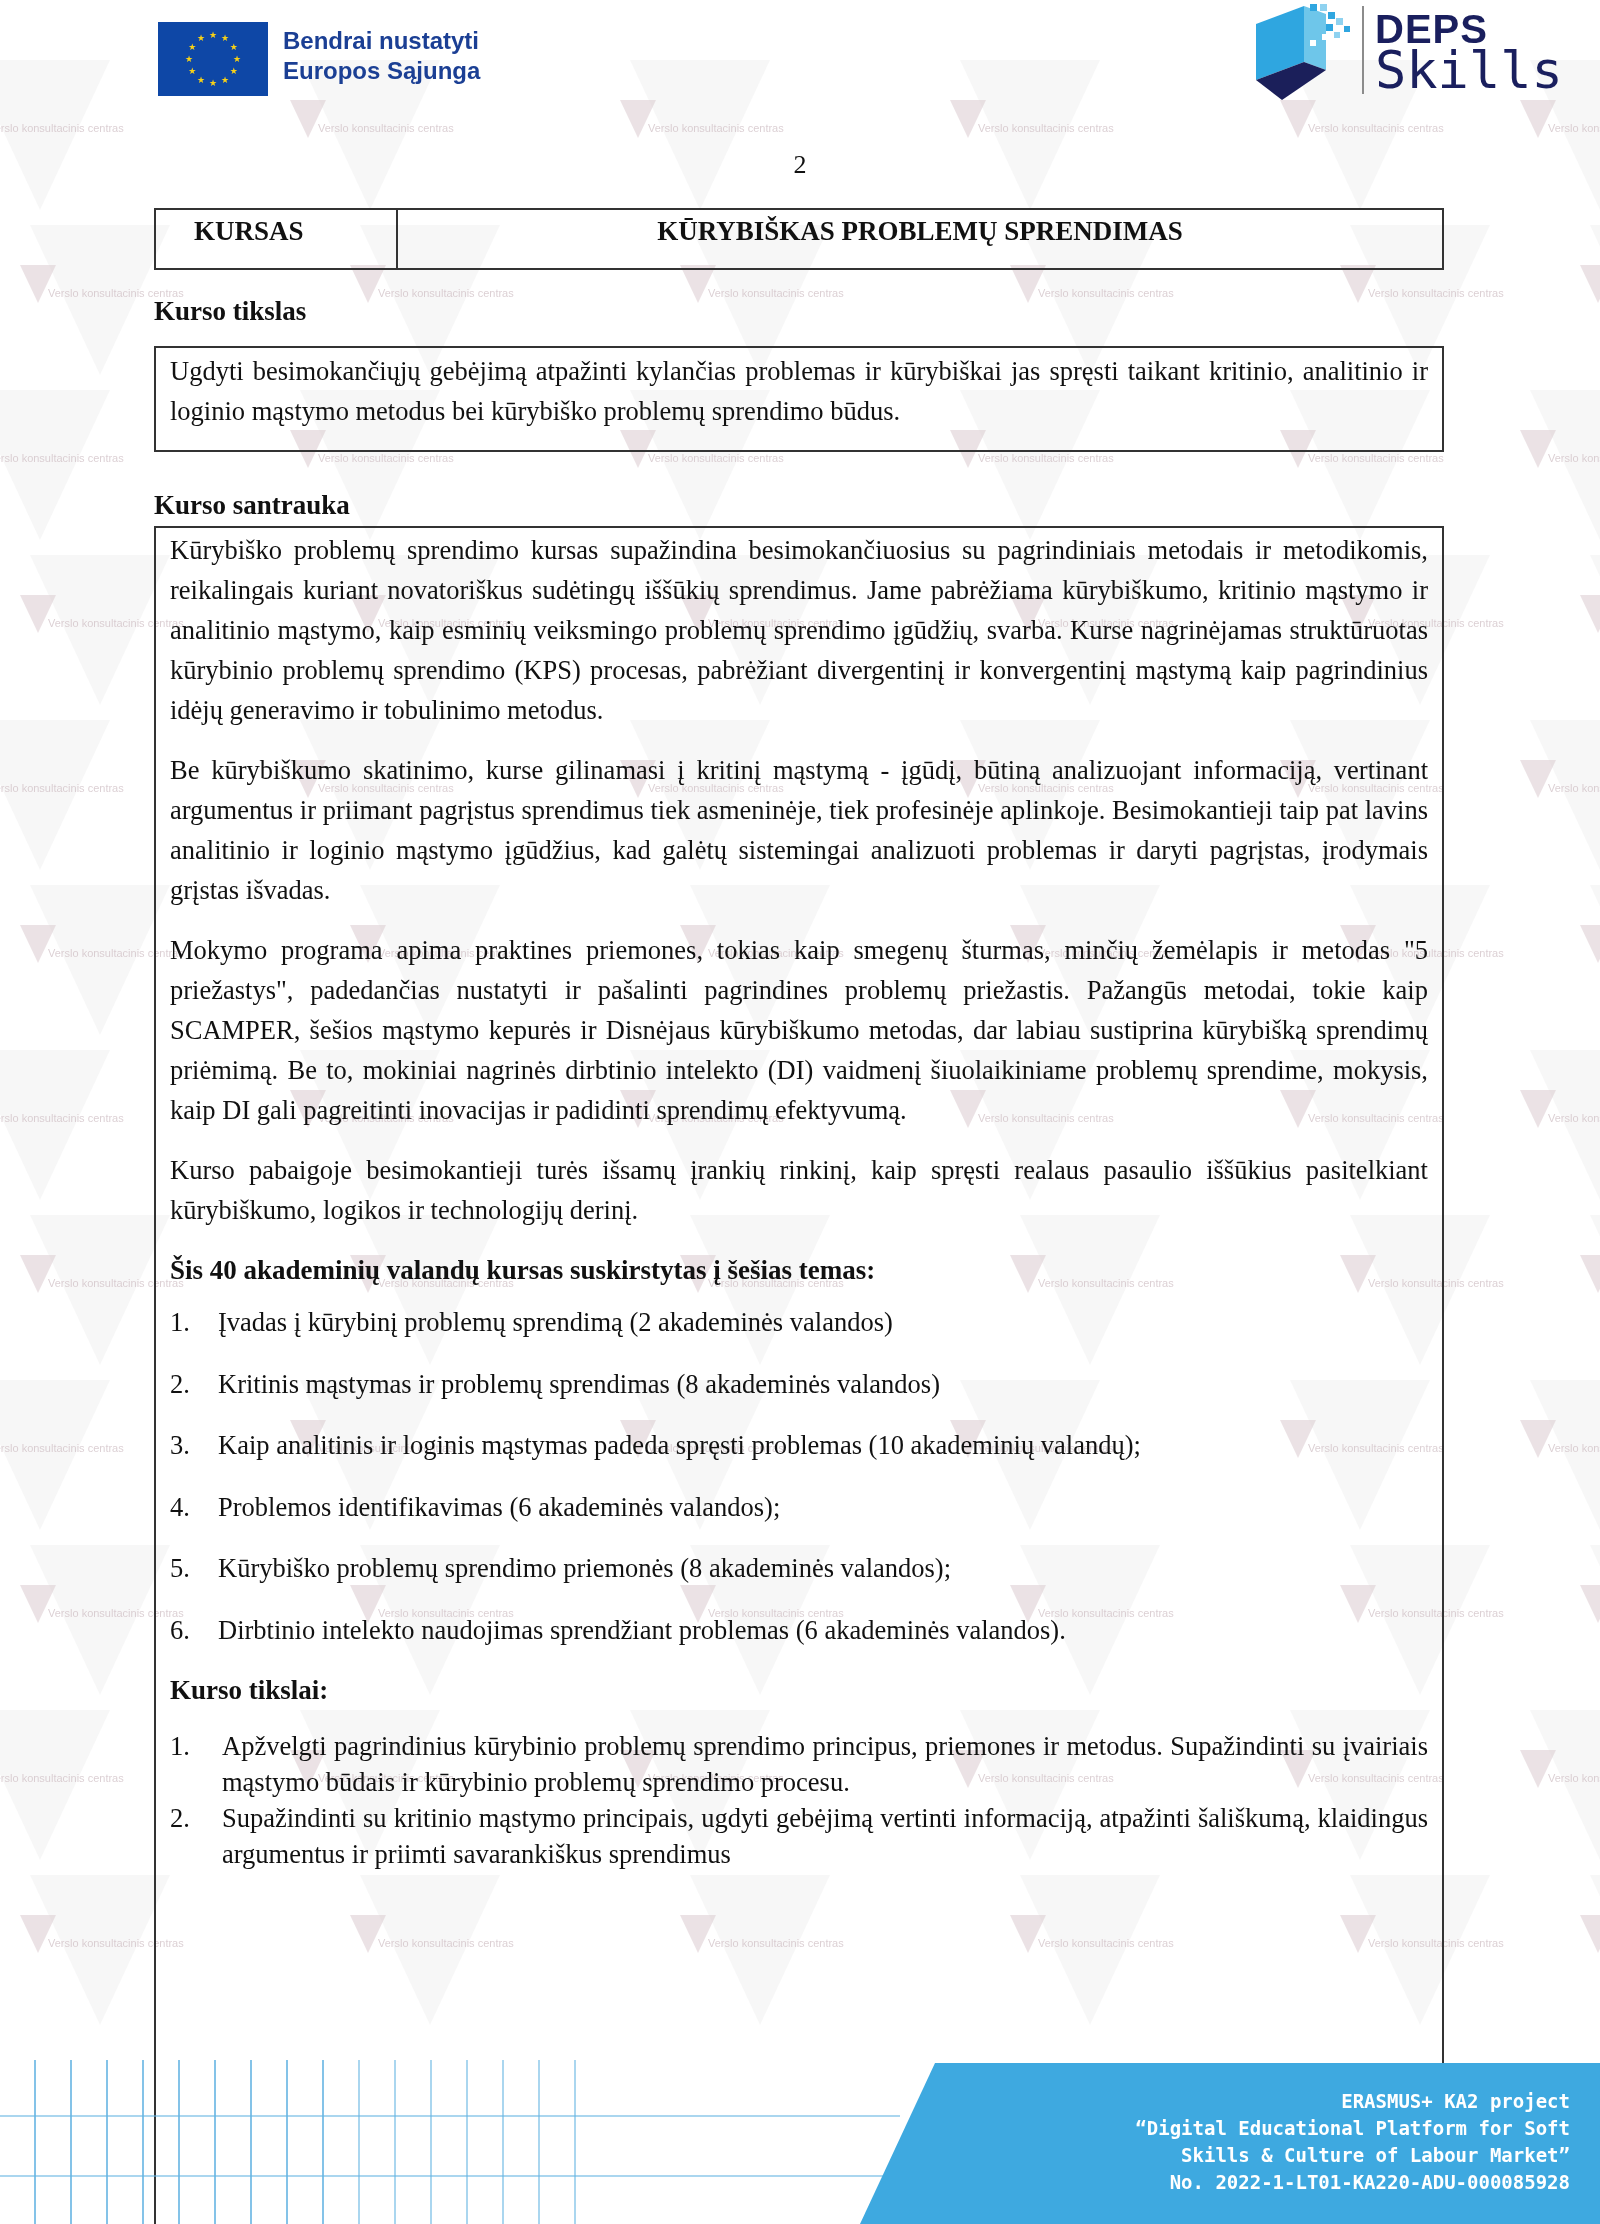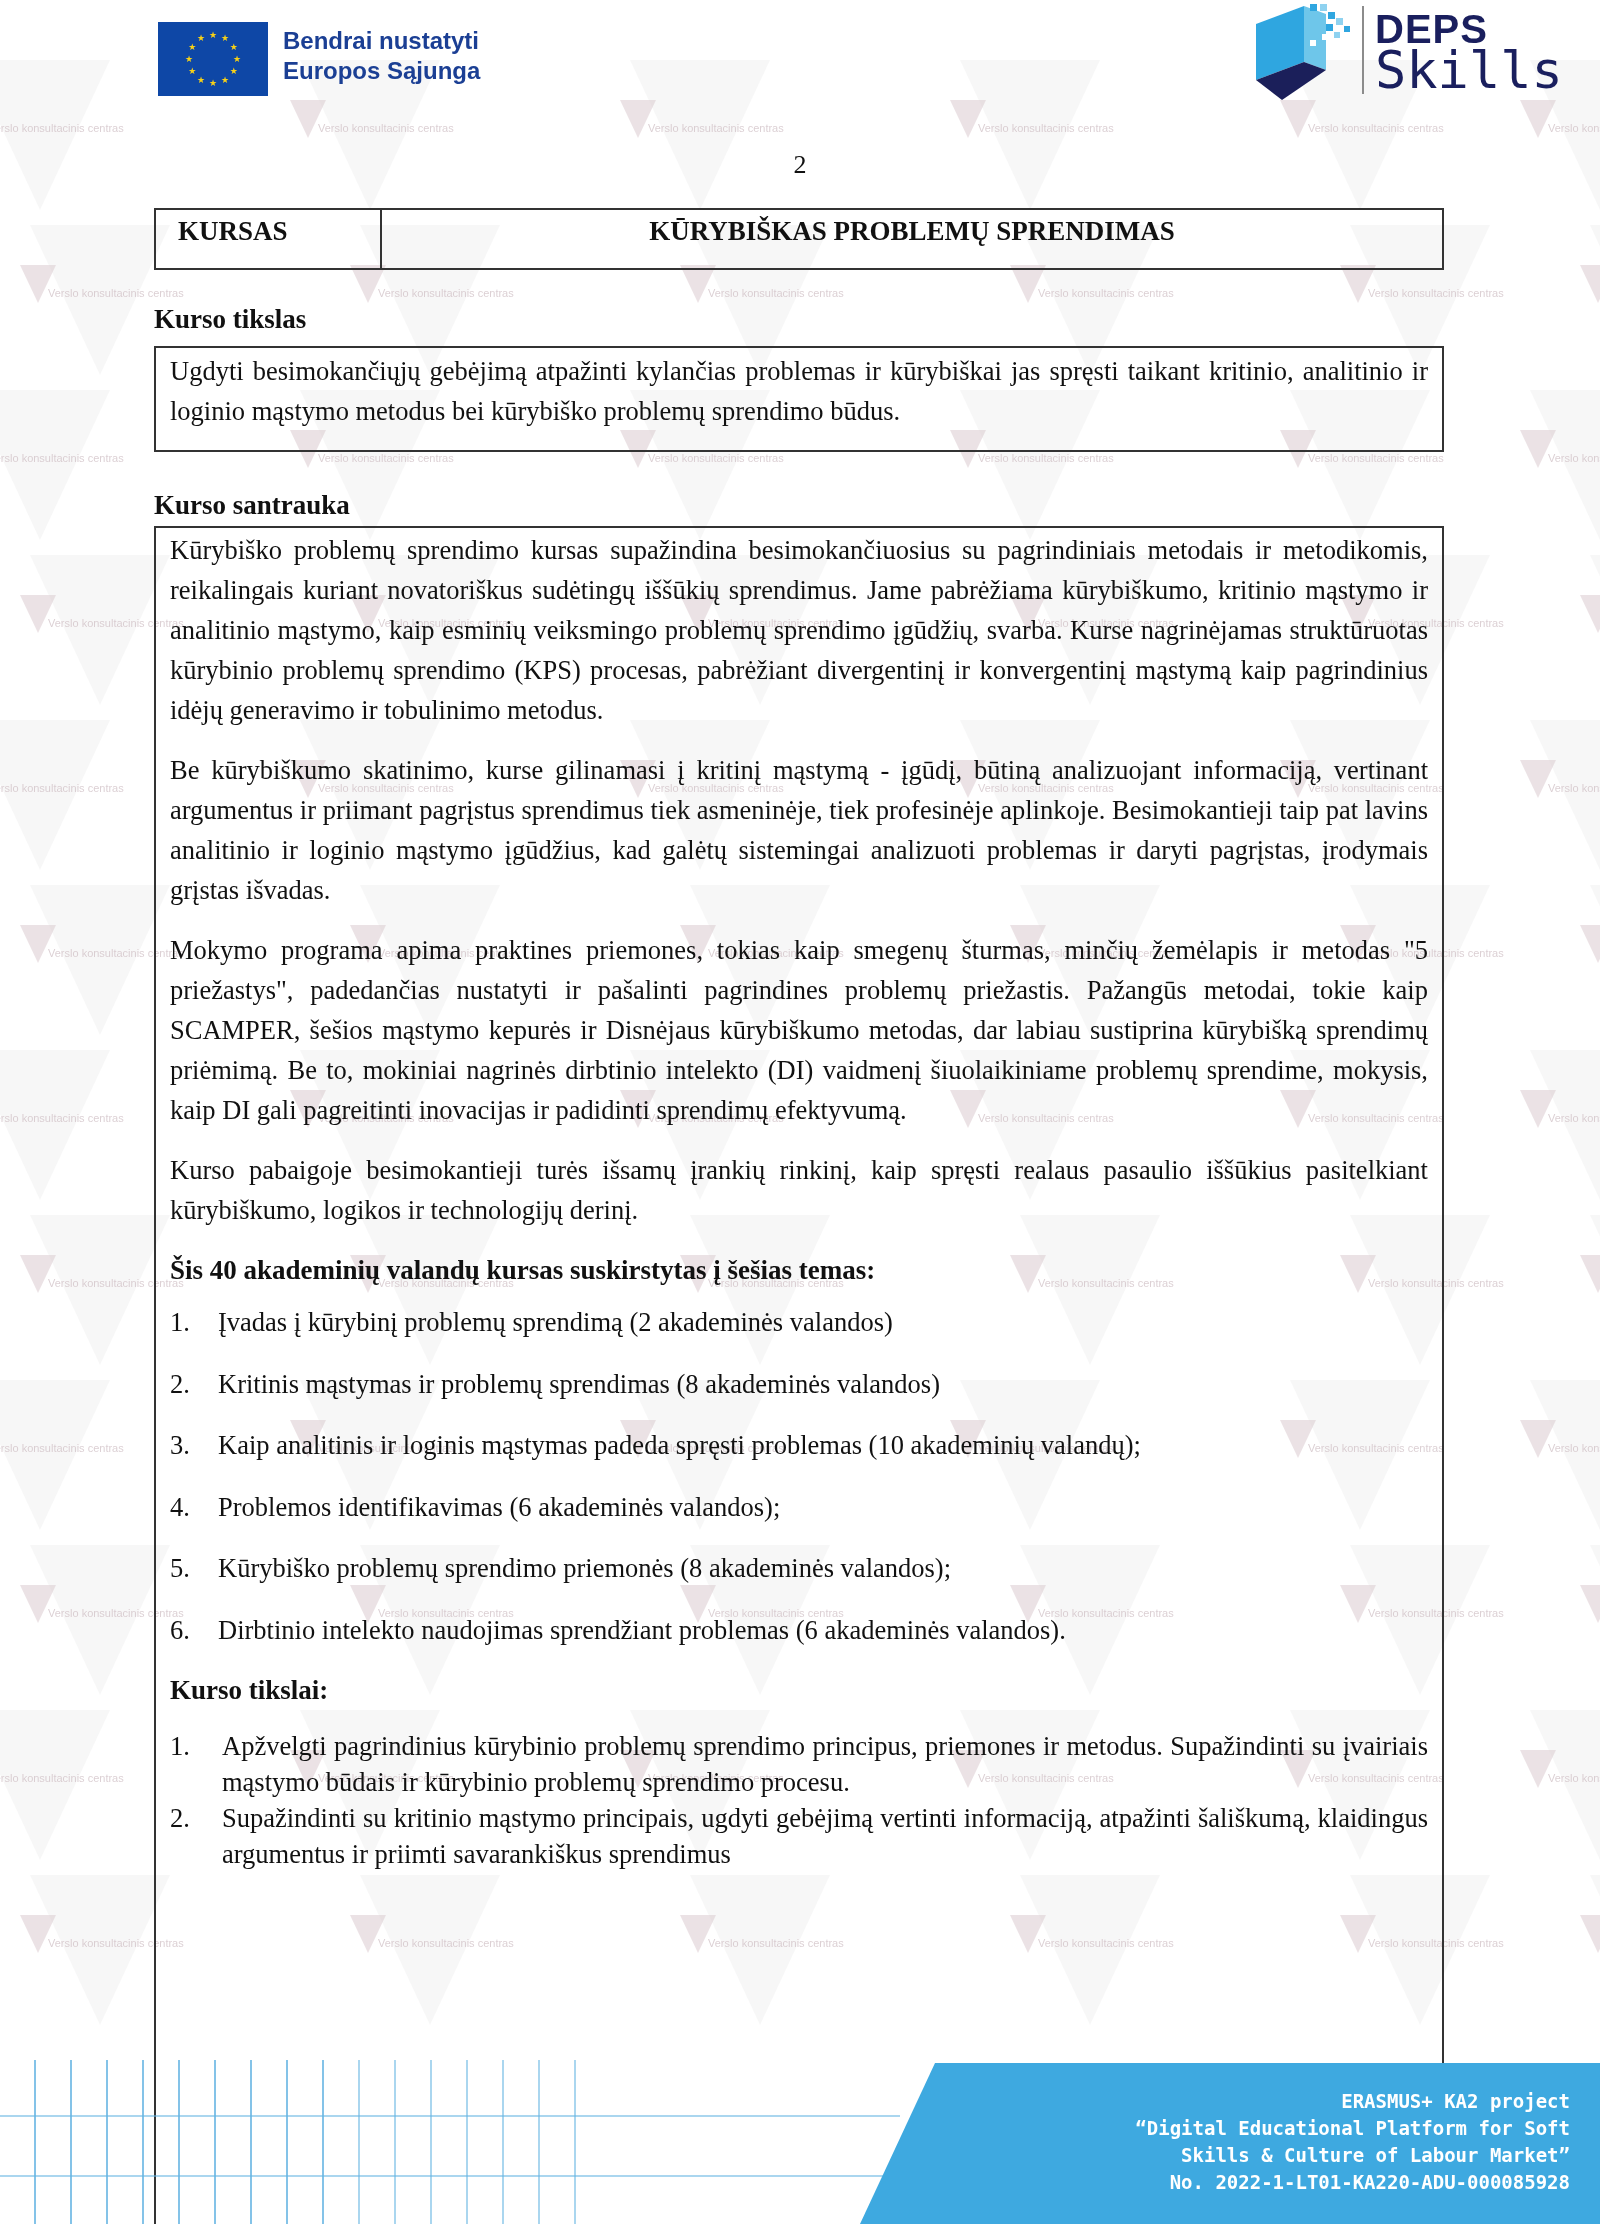--- a/index.html
+++ b/index.html
@@ -27,21 +27,21 @@
   .deps-logo { position: absolute; left: 1252px; top: 4px; width: 112px; height: 100px; }
   .deps-divider { position: absolute; left: 1362px; top: 6px; width: 2px; height: 88px; background: #8c8c8c; }
   .deps-text { position: absolute; left: 1375px; top: 10px; color: #1a1f5e; }
   .deps-text .d1 { font-family: "Liberation Sans", sans-serif; font-weight: bold; font-size: 40px; line-height: 38px; letter-spacing: 1px; }
   .deps-text .d2 { font-family: "DejaVu Sans Mono", monospace; font-size: 52px; line-height: 44px; }
 
   .page-number { position: absolute; left: 0; width: 1600px; top: 150px; text-align: center; font-size: 26px; }
 
   
   .title-table { position: absolute; left: 154px; top: 208px; width: 1290px; height: 62px; border: 2px solid #333; box-sizing: border-box; display: flex; }
-  .title-table .c1 { width: 226px; border-right: 2px solid #333; font-weight: bold; font-size: 27px; padding: 6px 22px; box-sizing: border-box; }
+  .title-table .c1 { width: 226px; border-right: 2px solid #333; font-weight: bold; font-size: 27px; padding: 6px 22px; box-sizing: border-box; margin-left: 16px; }
   .title-table .c2 { flex: 1; text-align: center; font-weight: bold; font-size: 27px; padding-top: 6px; }
 
   .section-label { position: absolute; left: 154px; font-weight: bold; font-size: 27px; }
   .box { position: absolute; left: 154px; width: 1290px; border: 2px solid #333; box-sizing: border-box; padding: 0 14px; }
   .para { font-size: 26.5px; line-height: 40px; text-align: justify; margin: 0; }
   .para + .para { margin-top: 20px; }
   .topics-title { font-weight: bold; font-size: 27px; margin-top: 20px; line-height: 40px; }
   .topics { list-style: none; margin: 12px 0 0 0; padding: 0; }
   .topics li { font-size: 26.5px; line-height: 40px; margin-bottom: 21.6px; display: flex; }
   .topics li .n { width: 48px; flex: none; }
@@ -453,21 +453,21 @@
     <div class="d2">Skills</div>
   </div>
 
   <div class="page-number">2</div>
 
   <div class="title-table">
     <div class="c1">KURSAS</div>
     <div class="c2">KŪRYBIŠKAS PROBLEMŲ SPRENDIMAS</div>
   </div>
 
-  <div class="section-label" style="top:304px;">Kurso tikslas</div>
+  <div class="section-label" style="top:296px;">Kurso tikslas</div>
   <div class="box" style="top:346px; height:106px; padding-top:3px;">
     <p class="para">Ugdyti besimokančiųjų gebėjimą atpažinti kylančias problemas ir kūrybiškai jas spręsti taikant kritinio, analitinio ir loginio mąstymo metodus bei kūrybiško problemų sprendimo būdus.</p>
   </div>
 
   <div class="section-label" style="top:490px;">Kurso santrauka</div>
   <div class="box" style="top:526px; height:1834px; padding-top:2px;">
     <p class="para">Kūrybiško problemų sprendimo kursas supažindina besimokančiuosius su pagrindiniais metodais ir metodikomis, reikalingais kuriant novatoriškus sudėtingų iššūkių sprendimus. Jame pabrėžiama kūrybiškumo, kritinio mąstymo ir analitinio mąstymo, kaip esminių veiksmingo problemų sprendimo įgūdžių, svarba. Kurse nagrinėjamas struktūruotas kūrybinio problemų sprendimo (KPS) procesas, pabrėžiant divergentinį ir konvergentinį mąstymą kaip pagrindinius idėjų generavimo ir tobulinimo metodus.</p>
     <p class="para">Be kūrybiškumo skatinimo, kurse gilinamasi į kritinį mąstymą - įgūdį, būtiną analizuojant informaciją, vertinant argumentus ir priimant pagrįstus sprendimus tiek asmeninėje, tiek profesinėje aplinkoje. Besimokantieji taip pat lavins analitinio ir loginio mąstymo įgūdžius, kad galėtų sistemingai analizuoti problemas ir daryti pagrįstas, įrodymais grįstas išvadas.</p>
     <p class="para">Mokymo programa apima praktines priemones, tokias kaip smegenų šturmas, minčių žemėlapis ir metodas "5 priežastys", padedančias nustatyti ir pašalinti pagrindines problemų priežastis. Pažangūs metodai, tokie kaip SCAMPER, šešios mąstymo kepurės ir Disnėjaus kūrybiškumo metodas, dar labiau sustiprina kūrybišką sprendimų priėmimą. Be to, mokiniai nagrinės dirbtinio intelekto (DI) vaidmenį šiuolaikiniame problemų sprendime, mokysis, kaip DI gali pagreitinti inovacijas ir padidinti sprendimų efektyvumą.</p>
     <p class="para">Kurso pabaigoje besimokantieji turės išsamų įrankių rinkinį, kaip spręsti realaus pasaulio iššūkius pasitelkiant kūrybiškumo, logikos ir technologijų derinį.</p>

